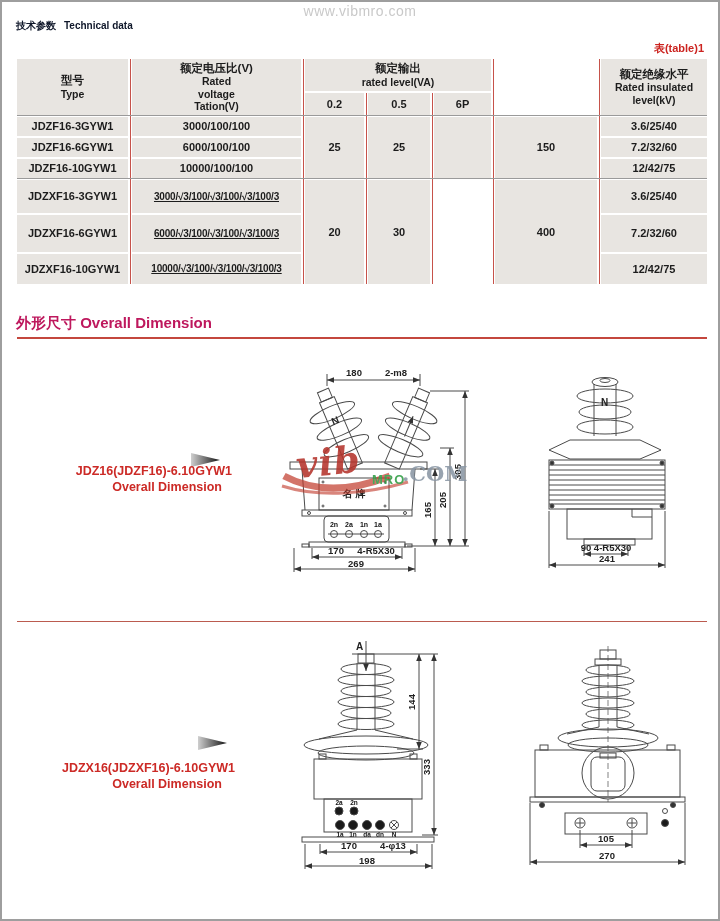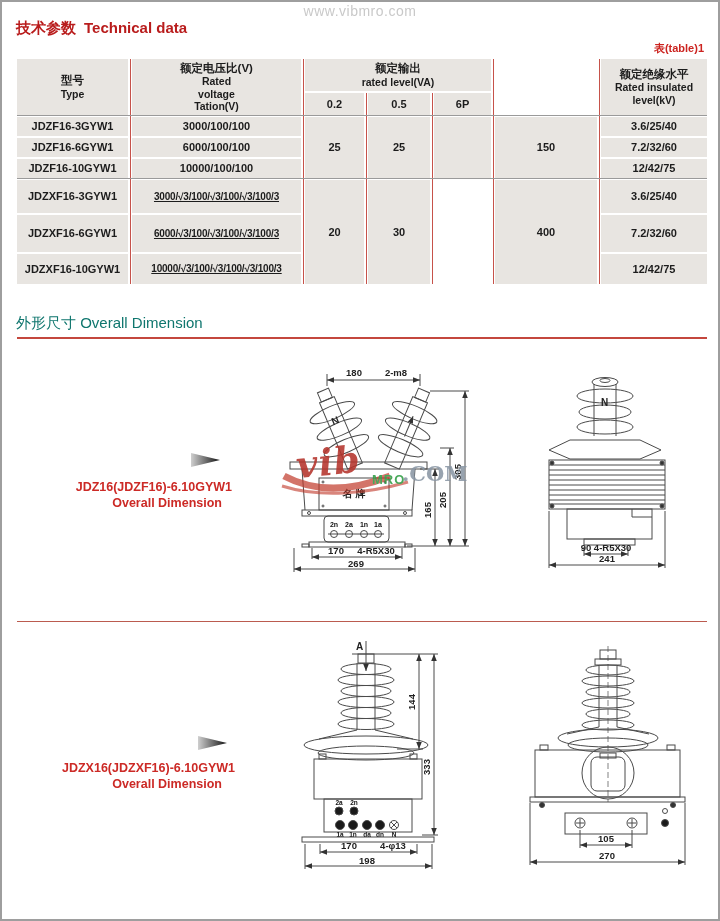--- a/index.html
+++ b/index.html
@@ -1,24 +1,24 @@
 <!DOCTYPE html>
 <html><head>
 <meta charset="utf-8">
 <style>
   html,body{margin:0;padding:0;background:#fff;}
   #page{position:relative;width:720px;height:921px;background:#fff;border:2px solid #9e9e9e;
         box-sizing:border-box;font-family:"Liberation Sans",sans-serif;overflow:hidden;}
   .abs{position:absolute;}
   
   .wm-top{left:50%;top:1px;transform:translateX(-50%);color:#c9c9c9;font-size:14px;letter-spacing:.5px;}
-  .title{left:14px;top:17px;color:#b91c1c;font-weight:bold;font-size:15px;}
+  .title{left:14px;top:17px;color:#0f172a;font-weight:bold;font-size:10px;}
   .title .en{margin-left:8px;}
   .tabletag{right:14px;top:39px;color:#cc2420;font-weight:bold;font-size:11px;}
-  .sec2{left:14px;top:312px;color:#0f766e;font-weight:normal;font-size:15px;}
+  .sec2{left:14px;top:312px;color:#be185d;font-weight:bold;font-size:15px;}
   .redline{height:2px;background:#c4473d;}
   .divider{left:15px;width:690px;top:619px;height:1px;background:#bb5b4f;}
   
   .tbl{left:15px;top:57px;width:690px;display:grid;
        grid-template-columns:111px 169px 59px 62px 57px 102px 106px;
        grid-template-rows:32px 22px 19px 19px 19px 33px 37px 30px;
        gap:2px 4px;}
   .c{background:#e8e5e1;display:flex;flex-direction:column;align-items:center;justify-content:center;
      font-weight:bold;color:#1c1c1c;font-size:11px;line-height:1.18;text-align:center;}
   .c .zh{font-size:11.5px;}
@@ -127,21 +127,21 @@
 
   <svg class="abs" style="left:189px;top:449px;" width="32" height="18">
     <defs>
         <linearGradient id="ag1" x1="0" y1="0" x2="1" y2="0">
       <stop offset="0" stop-color="#cfcfcf"></stop>
           <stop offset="1" stop-color="#111"></stop>
         </linearGradient>
       </defs>
     <polygon points="0,2 29,9 0,16" fill="url(#ag1)"></polygon>
   </svg>
-  <div class="abs dlabel" style="left:60px;top:478px;">
+  <div class="abs dlabel" style="left:60px;top:462px;">
     <span>JDZ16(JDZF16)-6.10GYW1</span>
     <span class="l2">Overall Dimension</span>
   </div>
 
   <svg class="abs" style="left:270px;top:358px;" width="205" height="228" viewBox="0 0 205 228" stroke="#4a4a4a" stroke-width="1" fill="none">
     <defs>
         <marker id="m1" markerWidth="8" markerHeight="8" refX="7" refY="4" orient="auto-start-reverse">
       <path d="M0,1.2 L7,4 L0,6.8 z" fill="#333" stroke="none"></path>
         </marker>
       </defs>

